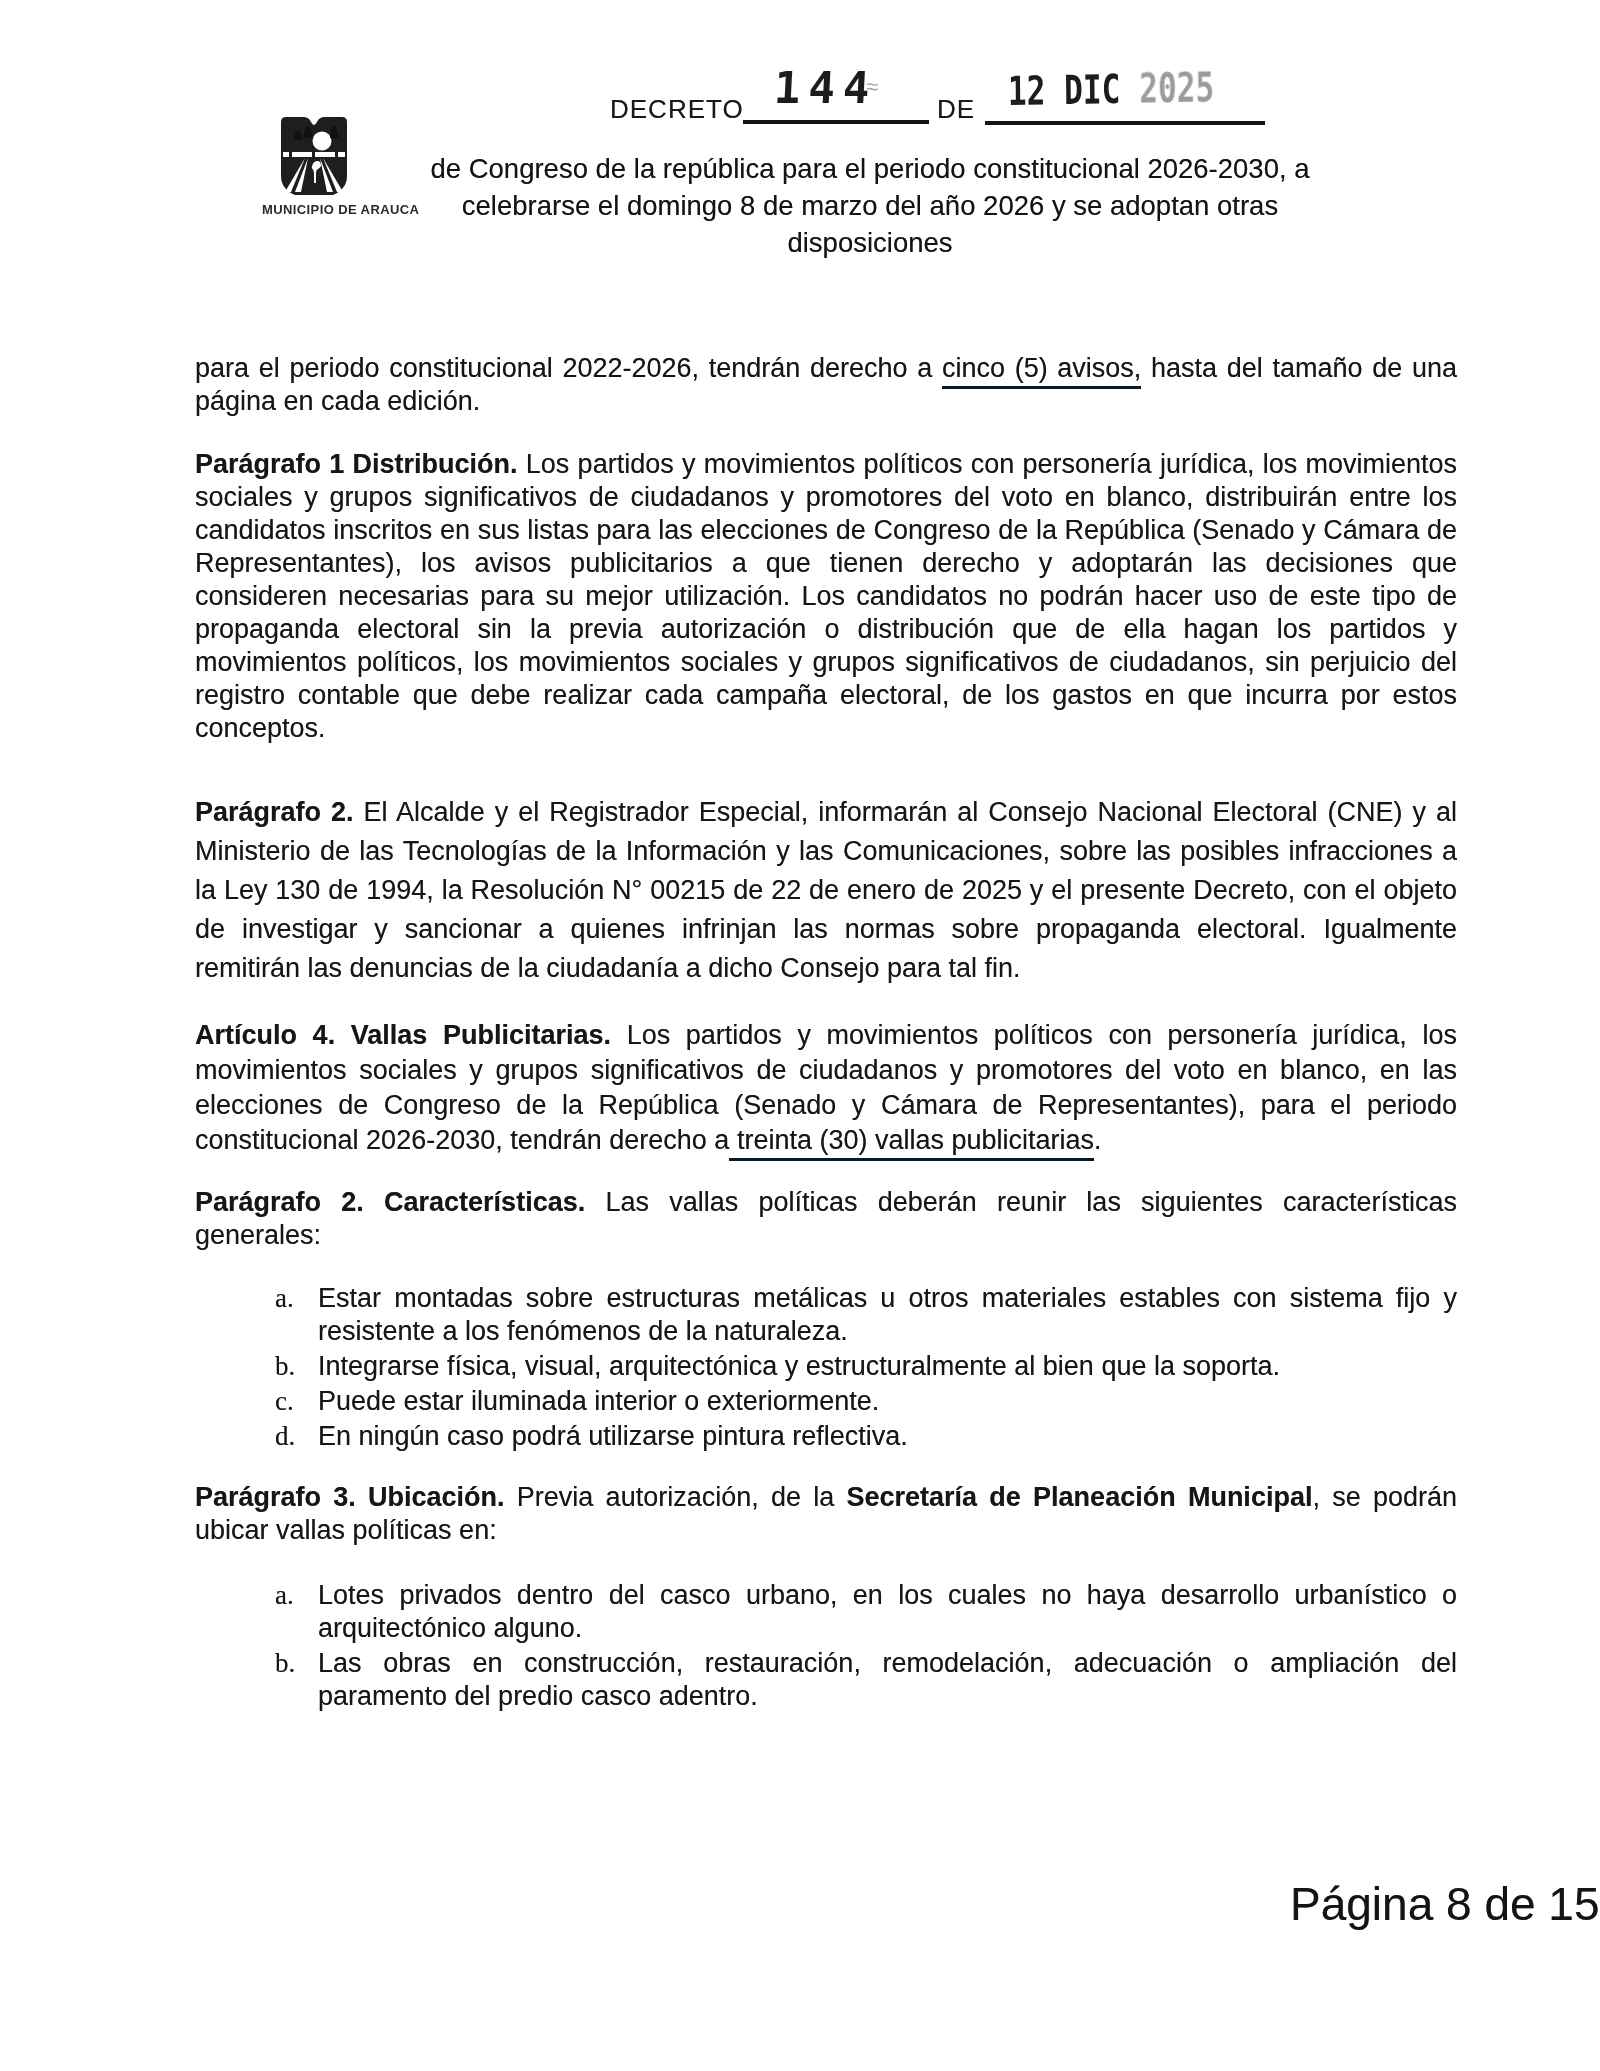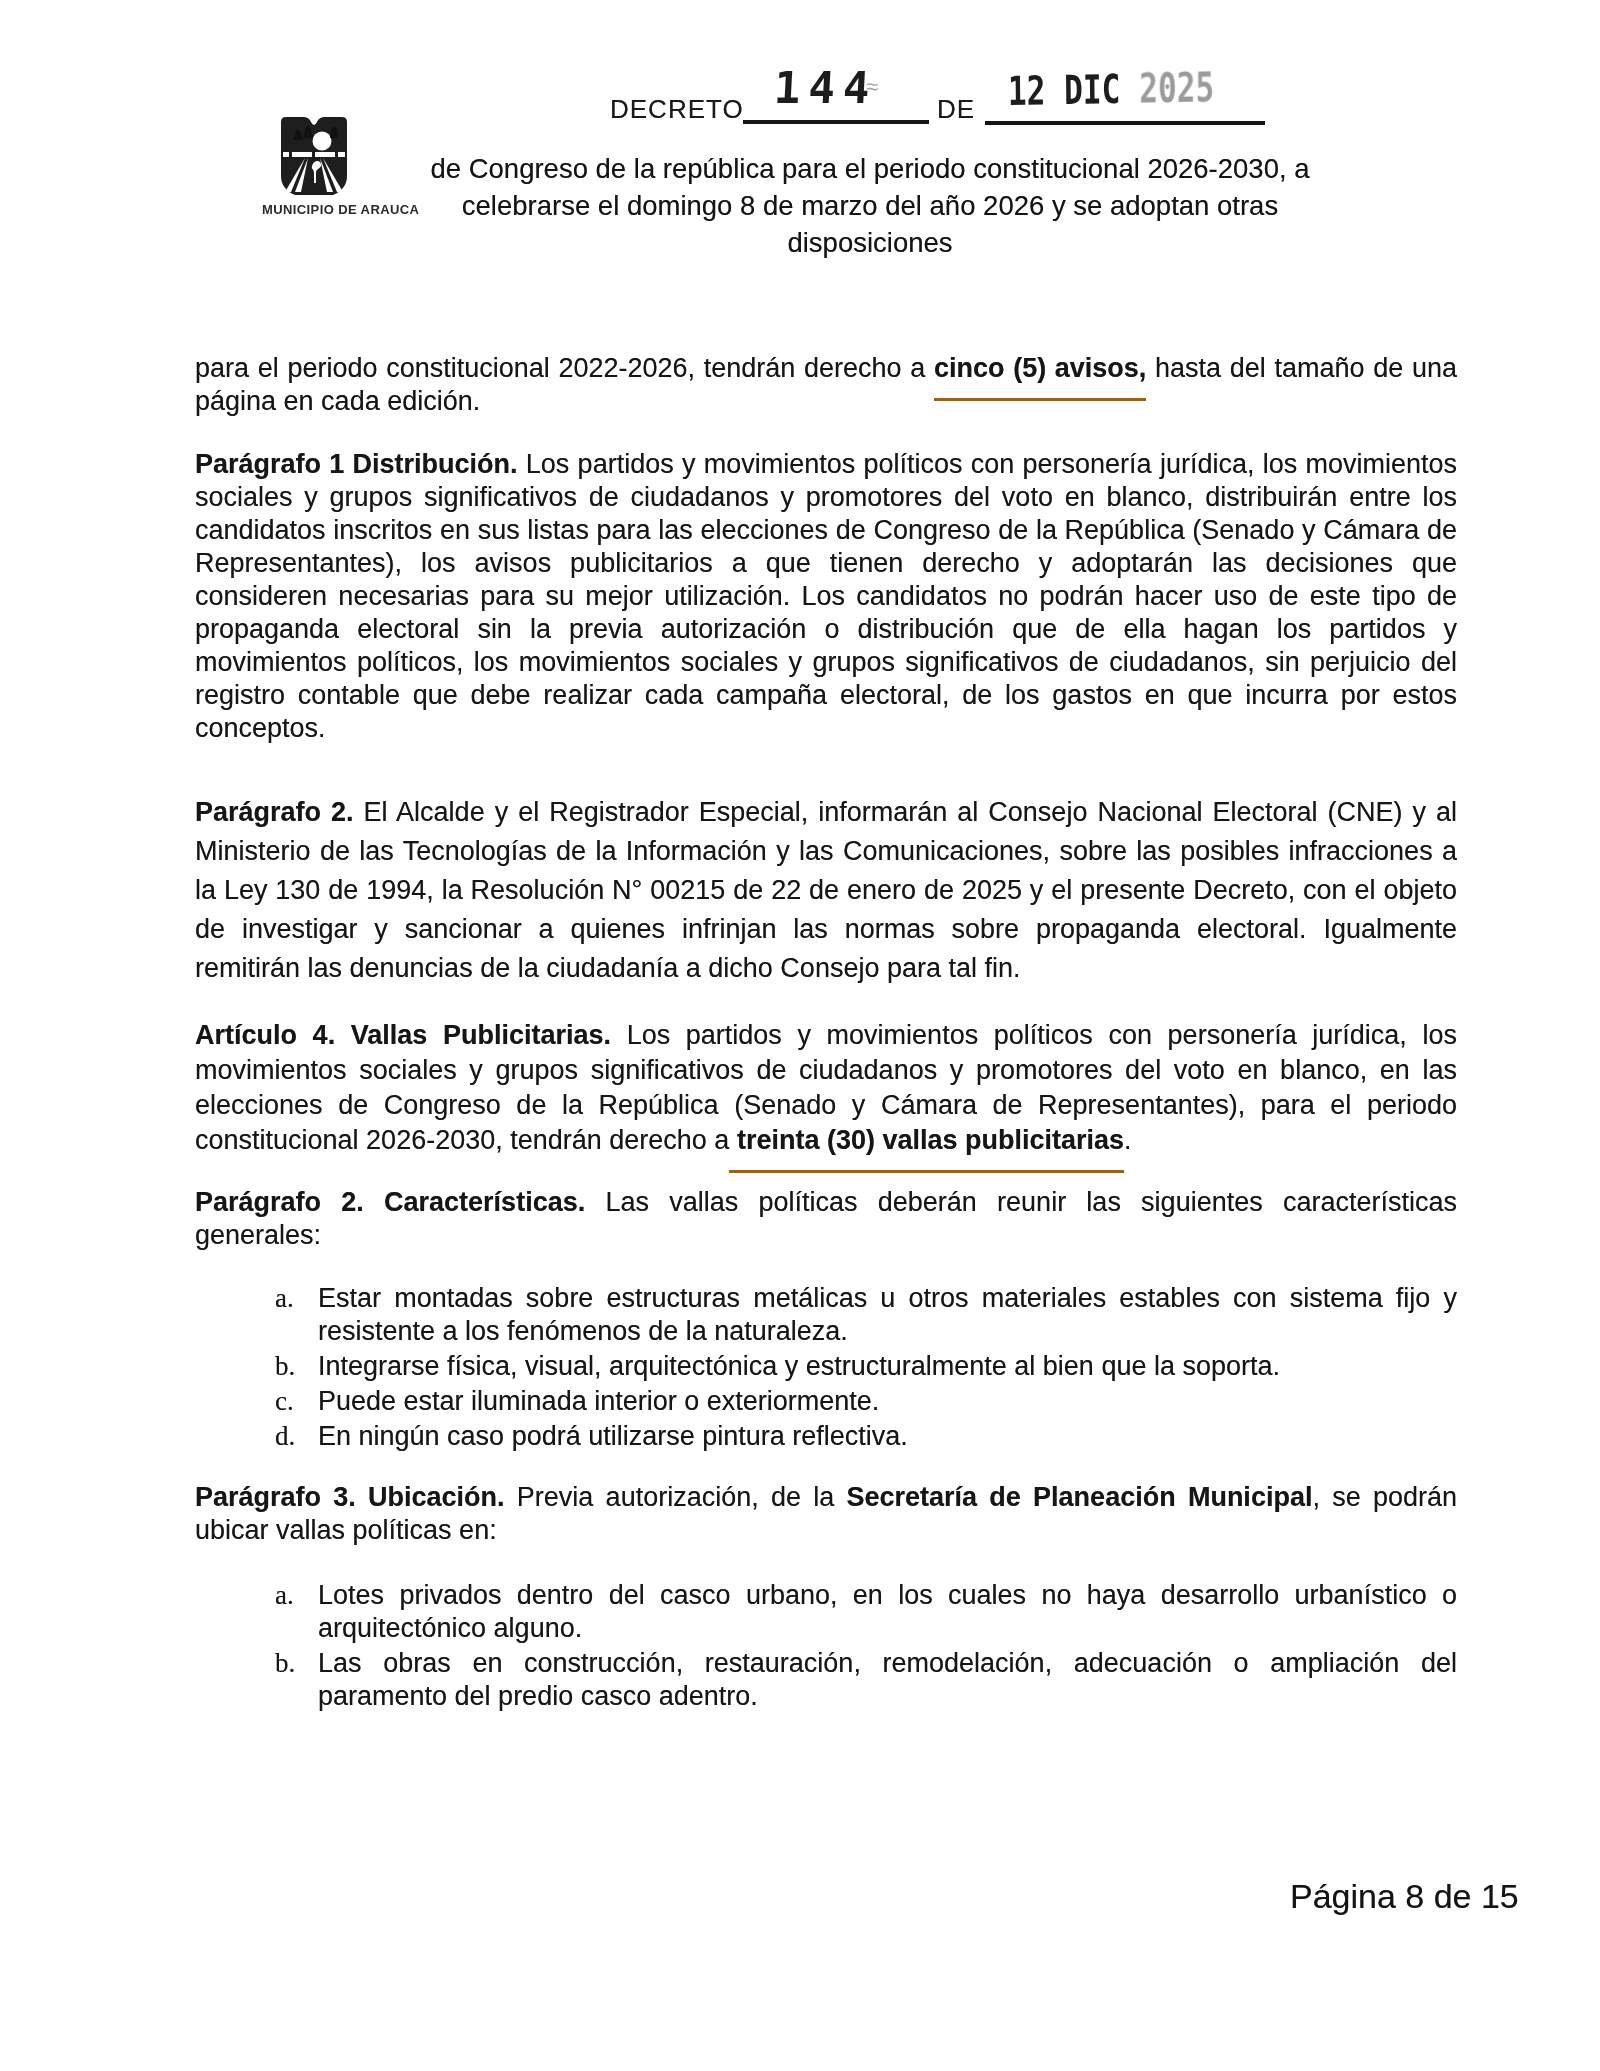--- a/index.html
+++ b/index.html
@@ -28,36 +28,36 @@
   .title-block{position:absolute;left:370px;top:150px;width:1000px;
     display:flex;flex-direction:column;align-items:center;
     font-size:27.5px;line-height:37px;color:#141414;text-shadow:0 0 .6px rgba(0,0,0,.5);}
   .title-block div{white-space:nowrap;}
   
   .content{position:absolute;left:195px;top:352px;width:1262px;
     font-size:27px;line-height:33px;text-align:justify;
     text-shadow:0 0 .6px rgba(0,0,0,.5);}
   .content p{margin:0;}
   b{font-weight:700;}
-  .bu{font-weight:700;border-bottom:3px solid #a16207;padding-bottom:15px;}
+  .bu{font-weight:400;border-bottom:3px solid #0f172a;padding-bottom:3px;}
   .mb-p1{margin-bottom:30px !important;}
   .mb-par1{margin-bottom:48px !important;}
   .par2{line-height:39px;}
   .mb-par2{margin-bottom:30px !important;}
   .art4{line-height:35px;}
   .mb-art4{margin-bottom:28px !important;}
   .mb-tam{margin-bottom:28px !important;}
   .mb-car{margin-bottom:30px !important;}
   .list{margin:0 0 28px 0;}
   .mb-list1{margin-bottom:28px !important;}
   .mb-par3{margin-bottom:32px !important;}
   .li{display:flex;margin-bottom:2px;}
   .li .marker{flex:0 0 43px;margin-left:80px;font-family:"Liberation Serif",serif;font-size:27px;}
   .li .txt{flex:1;text-align:justify;}
-  .footer{position:absolute;top:1877px;left:1290px;font-size:34px;color:#141414;
+  .footer{position:absolute;top:1877px;left:1290px;font-size:46px;color:#141414;
     text-shadow:0 0 .6px rgba(0,0,0,.5);white-space:nowrap;}
 </style>
 </head>
 <body>
 
 <div class="page">
 
   <div>
 
     <div class="logo-wrap">

